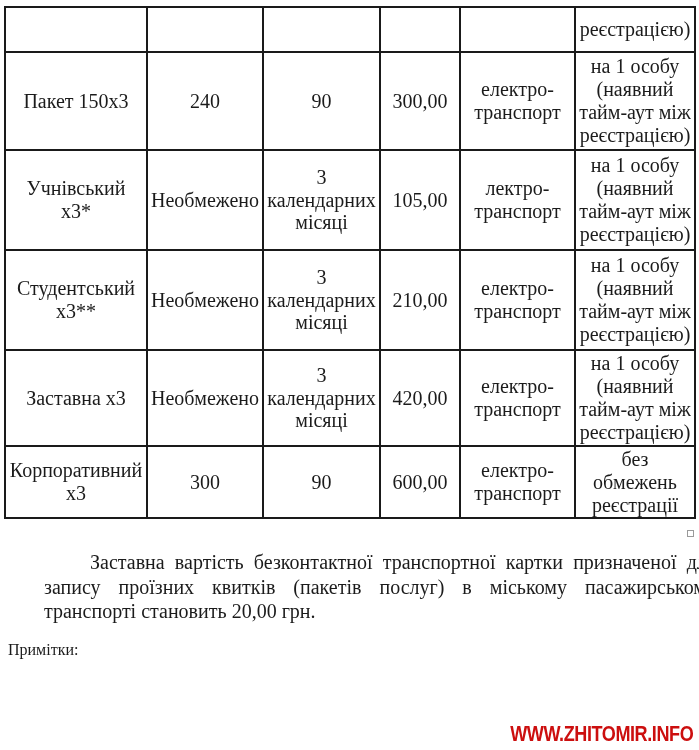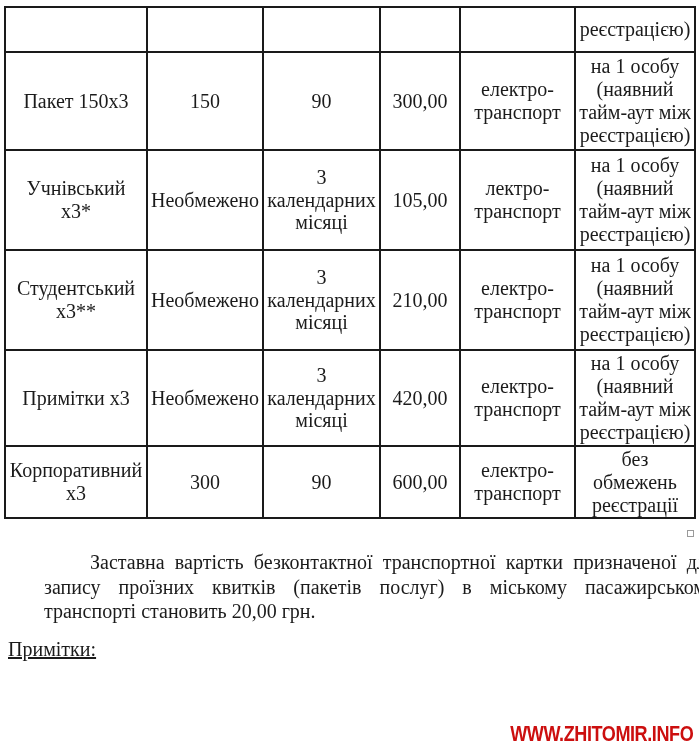--- a/index.html
+++ b/index.html
@@ -45,23 +45,22 @@
   
   .deposit-paragraph{
     position:absolute;left:8px;top:550px;width:672px;
     font-size:20px;line-height:24.5px;
     text-align:justify;
     text-indent:46px;
     margin-left:36px;
   }
   .notes{
     position:absolute;left:8px;top:638px;width:678px;
-    font-size:20px;line-height:23.5px;
+    font-size:16px;line-height:23.5px;
     text-align:justify;
-    text-decoration:underline;
   }
   .notes .note-line{margin:0;}
   
   .watermark{
     position:absolute;right:6px;bottom:3px;
     font-family:"Liberation Sans","DejaVu Sans",sans-serif;
     font-weight:bold;
     font-size:22px;
     letter-spacing:-0.5px;
     transform:scaleX(0.82);
@@ -85,21 +84,21 @@
     <tr class="rh-partial">
       <td></td>
       <td></td>
       <td></td>
       <td></td>
       <td></td>
       <td class="top">реєстрацією)</td>
     </tr>
     <tr class="rh-a">
       <td class="ml">Пакет 150х3</td>
-      <td class="ml">150</td>
+      <td class="ml">240</td>
       <td class="ml">90</td>
       <td class="ml">300,00</td>
       <td class="ml">електро-
 транспорт</td>
       <td class="ml">на 1 особу
 (наявний
 тайм-аут між
 реєстрацією)</td>
     </tr>
     <tr class="rh-b">
@@ -126,21 +125,21 @@
 місяці</td>
       <td class="ml">210,00</td>
       <td class="ml">електро-
 транспорт</td>
       <td class="ml">на 1 особу
 (наявний
 тайм-аут між
 реєстрацією)</td>
     </tr>
     <tr class="rh-c">
-      <td class="ml">Примітки х3</td>
+      <td class="ml">Заставна х3</td>
       <td class="ml">Необмежено</td>
       <td class="ml">3
 календарних
 місяці</td>
       <td class="ml">420,00</td>
       <td class="ml">електро-
 транспорт</td>
       <td class="ml">на 1 особу
 (наявний
 тайм-аут між

